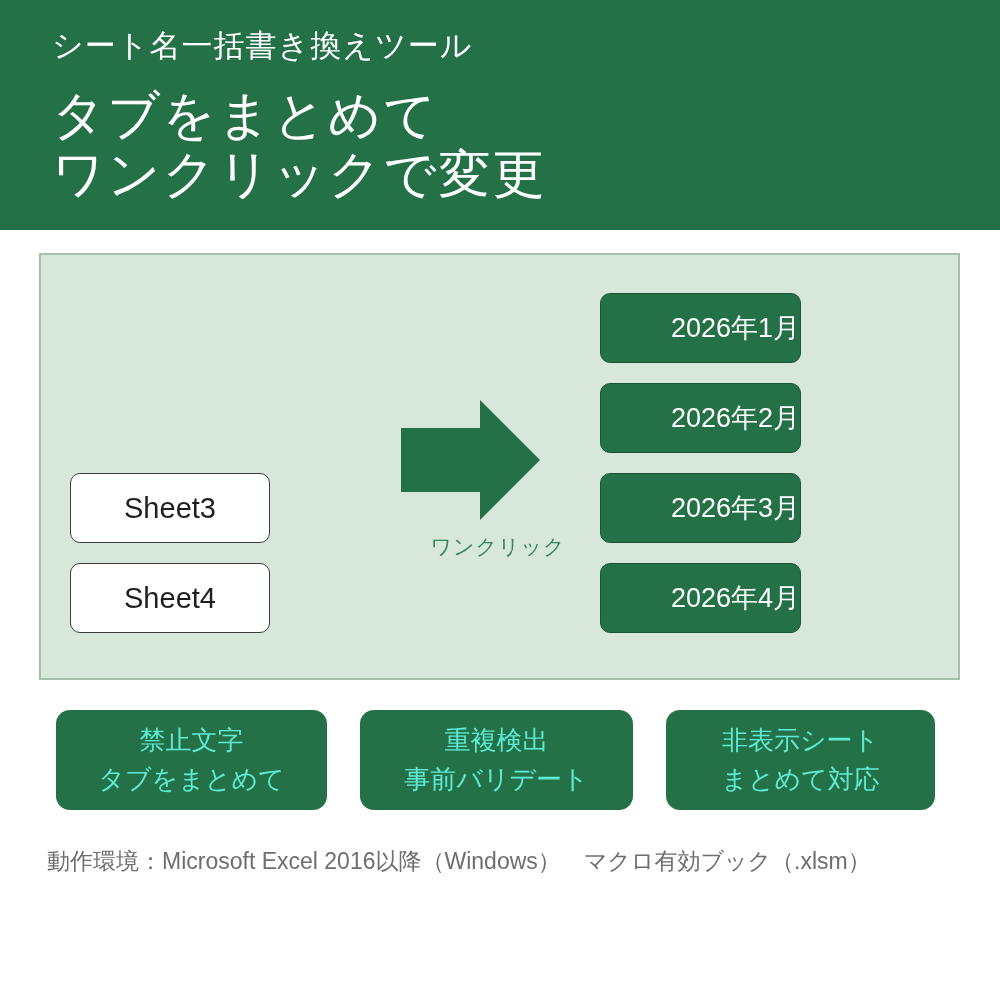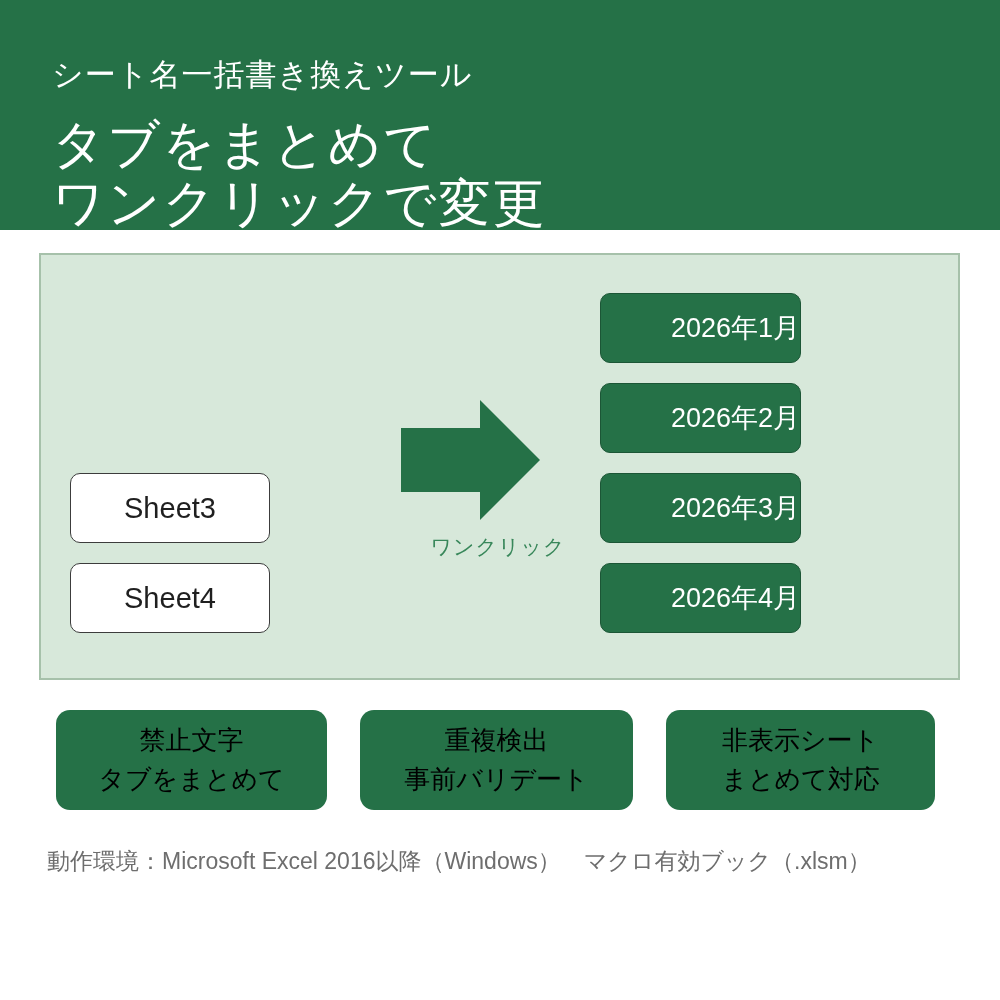--- a/index.html
+++ b/index.html
@@ -7,21 +7,21 @@
     width:1000px;height:1000px;background:#ffffff;
     font-family:"Liberation Sans","DejaVu Sans",sans-serif;
     overflow:hidden;
   }
   .canvas{position:relative;width:1000px;height:1000px;background:#ffffff;}
 
   
   .header{
     position:absolute;left:0;top:0;width:1000px;height:230px;
     background:var(--brand-green,#257147);color:#ffffff;
-    box-sizing:border-box;padding:57px 0 0 52px;
+    box-sizing:border-box;padding:28px 0 0 52px;
   }
   .header .subtitle{font-size:31px;line-height:36px;letter-spacing:1px;}
   .header .title{margin-top:22px;font-size:52px;line-height:59px;letter-spacing:2px;}
 
   
   .panel{
     position:absolute;left:39px;top:253px;width:921px;height:427px;
     background:var(--panel-green,#d7e8da);
     border:2px solid var(--panel-border,#a6c1aa);
     box-sizing:border-box;
@@ -56,21 +56,21 @@
     position:absolute;left:398px;top:533px;width:200px;
     text-align:center;font-size:21px;letter-spacing:1px;
     color:var(--caption-green,#38875a);
   }
 
   
   .feature-box{
     position:absolute;top:710px;height:100px;
     background:var(--brand-green,#257147);border-radius:14px;
     display:flex;flex-direction:column;align-items:center;justify-content:center;
-    font-size:26px;line-height:39px;color:#000000;box-sizing:border-box;
+    font-size:26px;line-height:39px;color:#5eead4;box-sizing:border-box;
     text-align:center;
   }
 
   
   .footer-note{
     position:absolute;left:47px;top:846px;width:920px;
     font-size:23px;line-height:30px;color:var(--footer-gray,#6e6e6e);
   }
 </style>
 </head>

